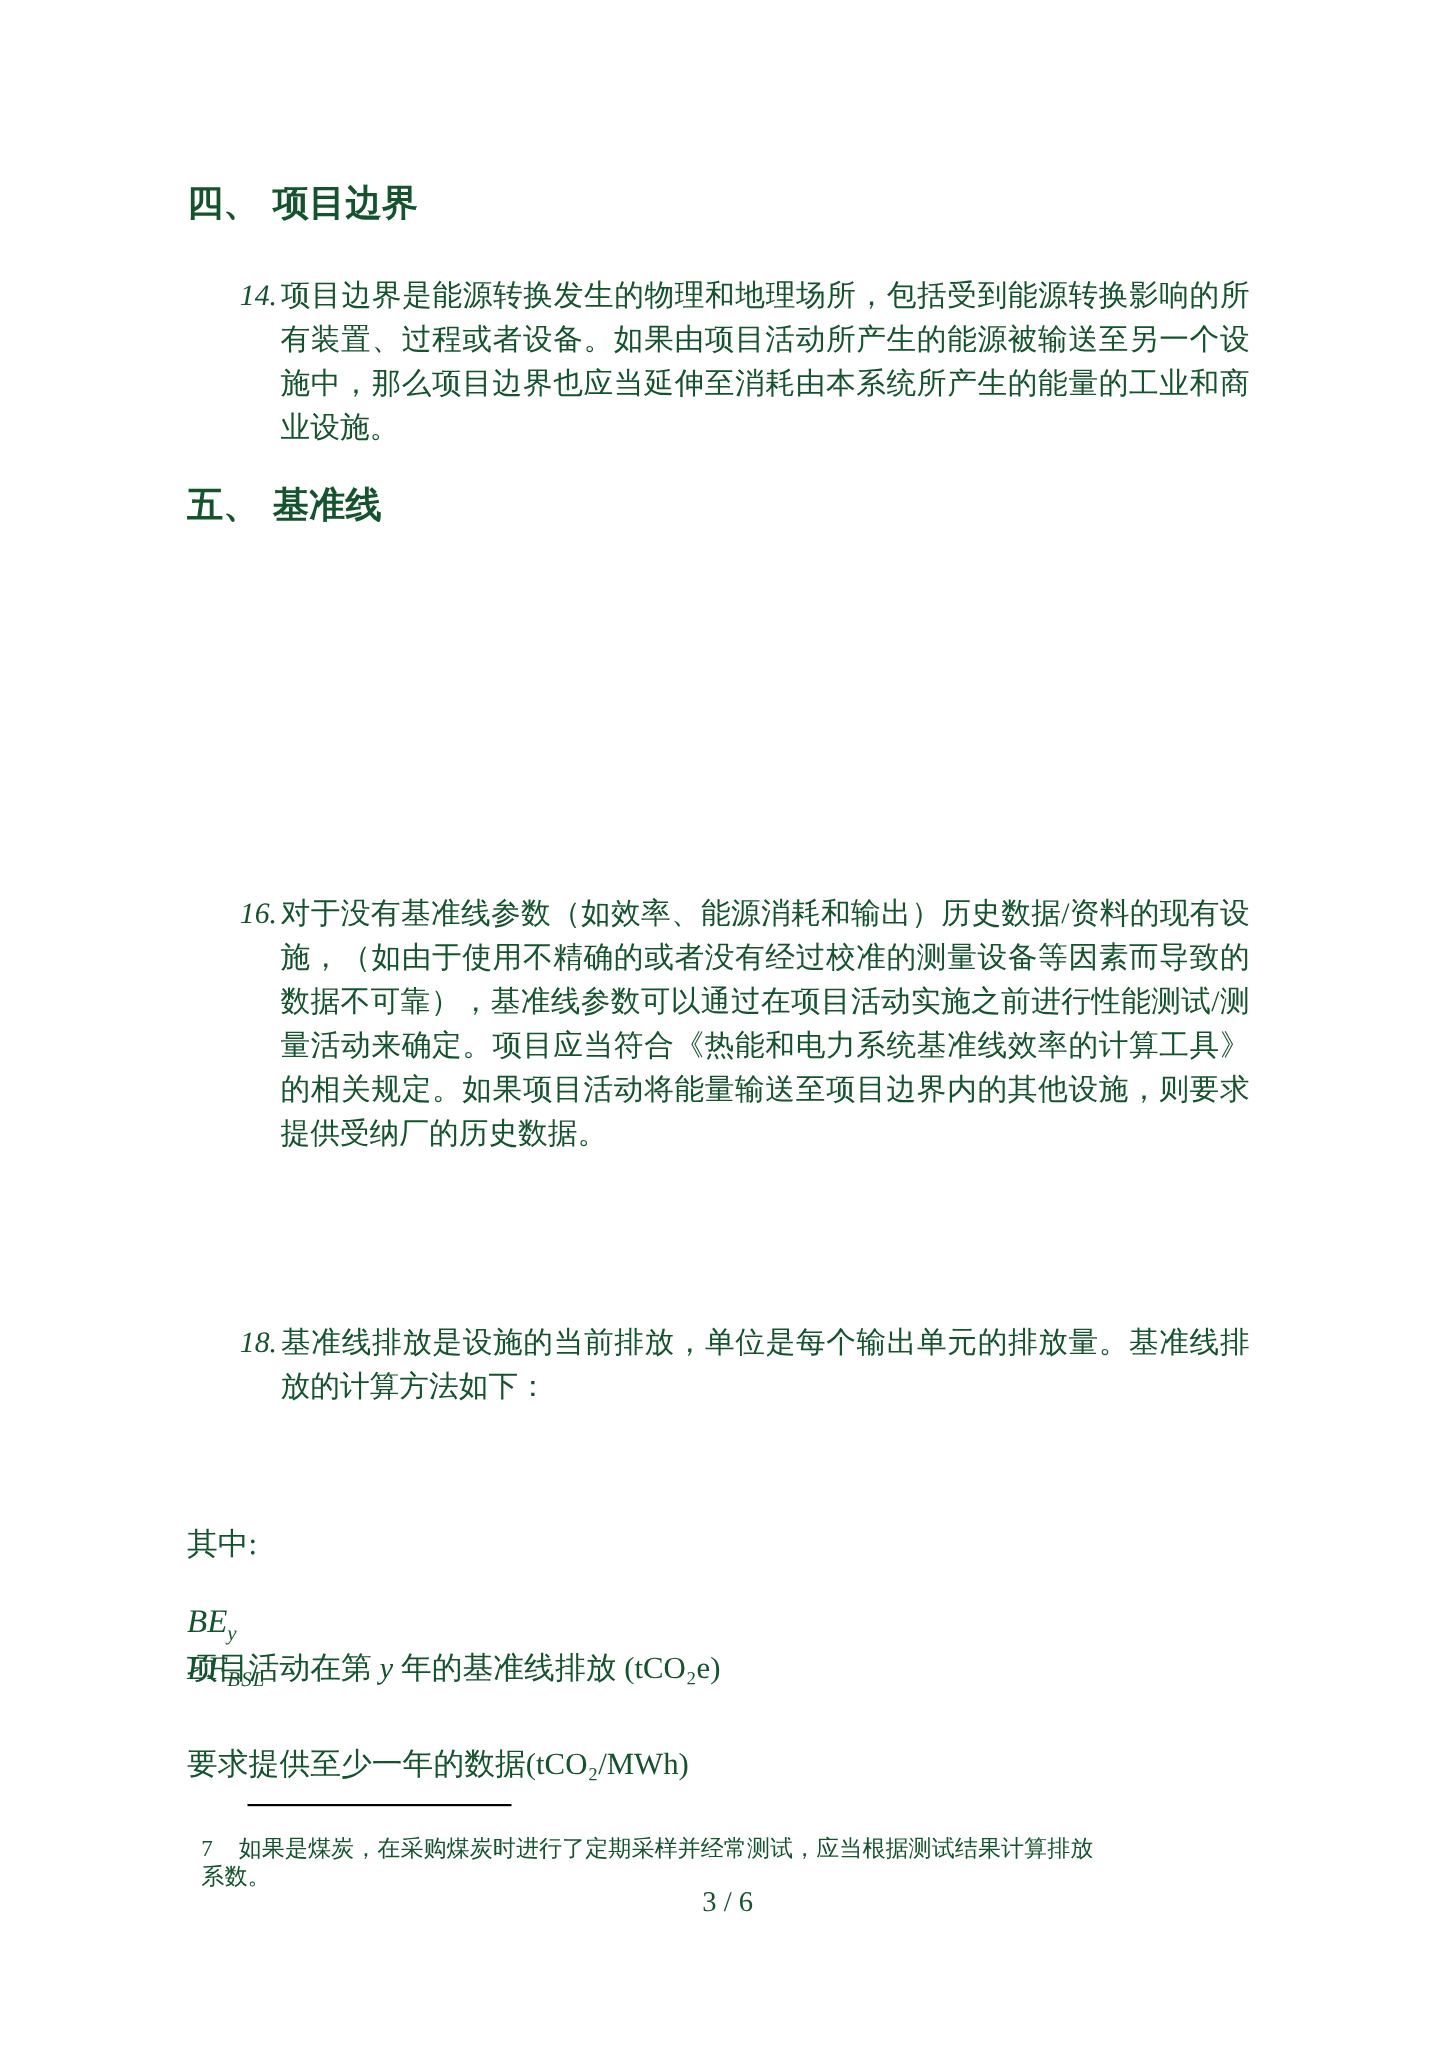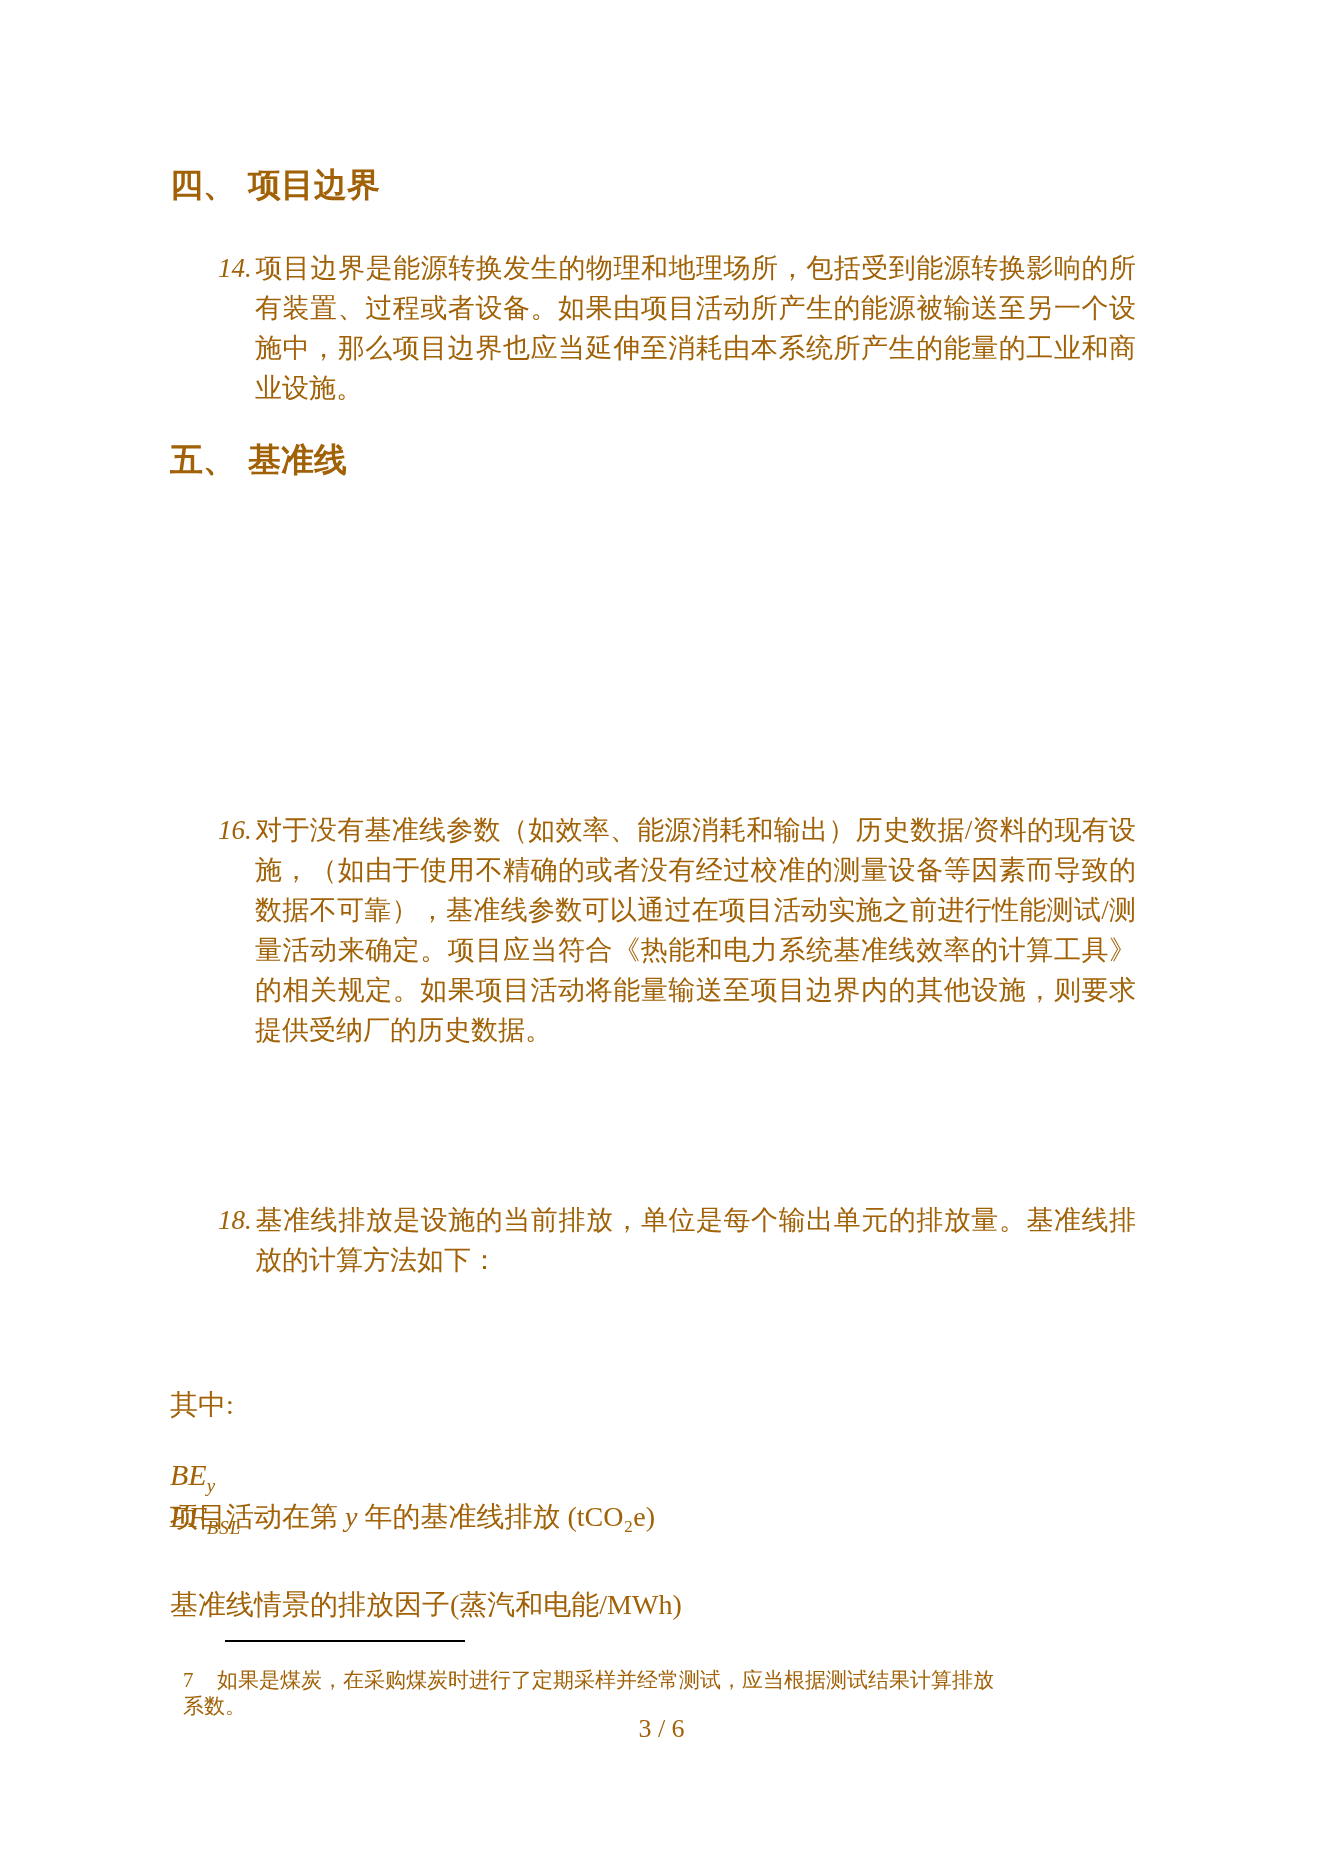--- a/index.html
+++ b/index.html
@@ -1,19 +1,19 @@
 <!DOCTYPE html>
 <html><head>
 <meta charset="utf-8">
 <style>
   html,body{margin:0;padding:0;background:#ffffff;}
   .page{
     position:relative;
     width:1323px;height:1871px;
-    background:#ffffff;color:#a16207;
+    background:#ffffff;color:#14532d;
     font-family:"Liberation Serif","DejaVu Serif",serif;
     overflow:hidden;
   }
   .h1{
     position:absolute;left:170px;width:966px;
     font-size:33px;font-weight:bold;line-height:40px;
     white-space:nowrap;
   }
   .hnum{display:inline-block;width:78px;}
   .para{
@@ -80,21 +80,21 @@
 
   <div class="where" style="top:1385px;">其中:</div>
 
   <div class="defrow" style="top:1458px;">
     <span class="term"><span class="mvar">BE</span><sub class="msub">y</sub></span>
     <span class="deftext"><span>项目活动在第 </span><span class="dvar">y</span><span> 年的基准线排放 (tCO₂e)</span></span>
   </div>
 
   <div class="defrow" style="top:1500px;gap:46px;">
     <span class="term"><span class="mvar">EF</span><sub class="msub">BSL</sub></span>
-    <span class="deftext"><span>基准线情景的排放因子(蒸汽和电能/MWh)</span><span class="dvar"></span><span></span></span>
+    <span class="deftext"><span>要求提供至少一年的数据(tCO₂/MWh)</span><span class="dvar"></span><span></span></span>
   </div>
 
   <div class="sep"></div>
 
   <div class="footnote" style="top:1667px;">
     <span class="fnum">7</span><span>如果是煤炭，在采购煤炭时进行了定期采样并经常测试，应当根据测试结果计算排放系数。</span>
   </div>
 
   <div class="pagenum">3 / 6</div>
 

